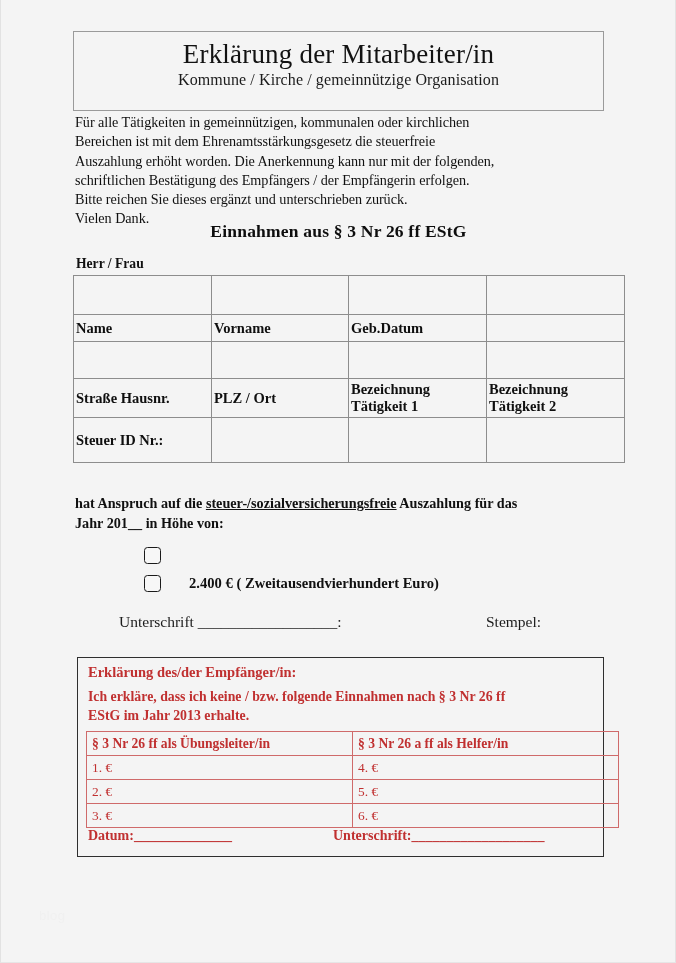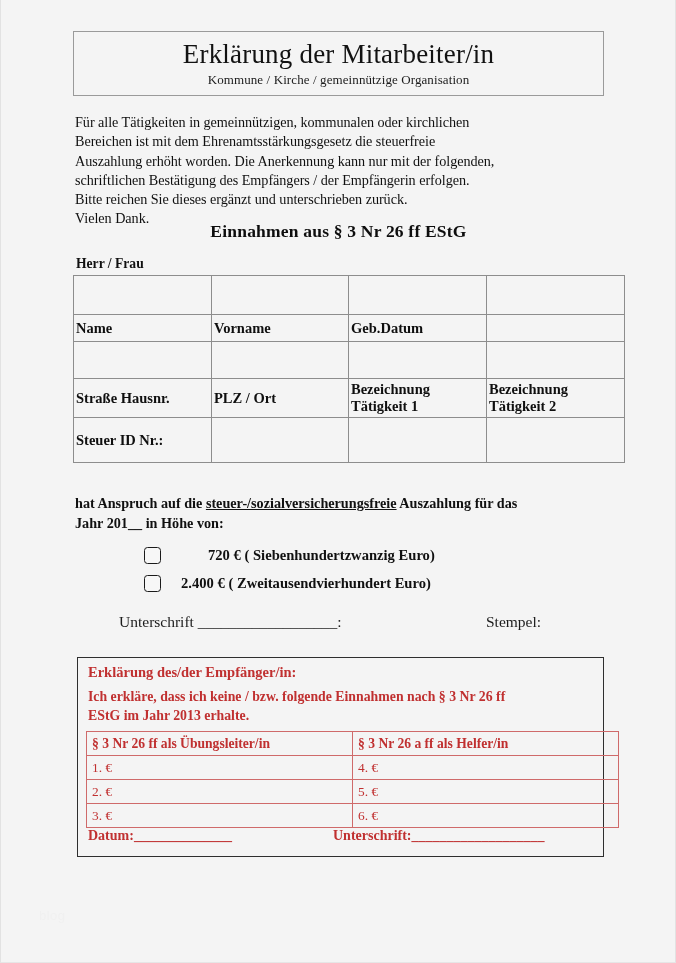--- a/index.html
+++ b/index.html
@@ -34,36 +34,36 @@
     right: 0;
     bottom: 0;
   }
 
   
   .title-box {
     position: absolute;
     left: 72px;
     top: 31px;
     width: 531px;
-    height: 65px;
+    height: 80px;
     border: 1px solid #9a9a9a;
     box-sizing: border-box;
     background: #f4f4f4;
     text-align: center;
   }
   .title-main {
     font-size: 27px;
     line-height: 34px;
     color: #121212;
     letter-spacing: .2px;
     margin-top: 5px;
     white-space: nowrap;
   }
   .title-sub {
-    font-size: 13px;
+    font-size: 16px;
     line-height: 18px;
     color: #1b1b1b;
     letter-spacing: .1px;
     white-space: nowrap;
   }
 
   
   .intro {
     position: absolute;
     left: 74px;
@@ -164,21 +164,21 @@
     box-sizing: border-box;
     flex: 0 0 auto;
   }
   .option-label {
     font-size: 14.6px;
     font-weight: bold;
     color: #101010;
     white-space: nowrap;
   }
   .option-row.opt-720 .option-label { margin-left: 47px; }
-  .option-row.opt-2400 .option-label { margin-left: 20px; }
+  .option-row.opt-2400 .option-label { margin-left: 28px; }
 
   
   .sig-line {
     position: absolute;
     left: 118px;
     top: 613px;
     width: 480px;
     font-size: 15.5px;
     color: #1c1c1c;
     font-weight: normal;
@@ -351,21 +351,20 @@
     </table>
 
     <div class="claim">
       <div><span>hat Anspruch auf die </span><span class="underlined">steuer-/sozialversicherungsfreie</span><span> Auszahlung für das</span></div>
       <div>Jahr 201__ in Höhe von:</div>
     </div>
 
     <div class="options">
       <div class="option-row opt-720">
         <span class="checkbox"></span>
-        <span class="option-label">720 € ( Siebenhundertzwanzig Euro)</span>
       </div>
       <div class="option-row opt-2400">
         <span class="checkbox"></span>
         <span class="option-label">2.400 € ( Zweitausendvierhundert Euro)</span>
       </div>
     </div>
 
     <div class="sig-line">
       <span class="sig-left">Unterschrift __________________:</span>
       <span class="sig-right">Stempel:</span>

